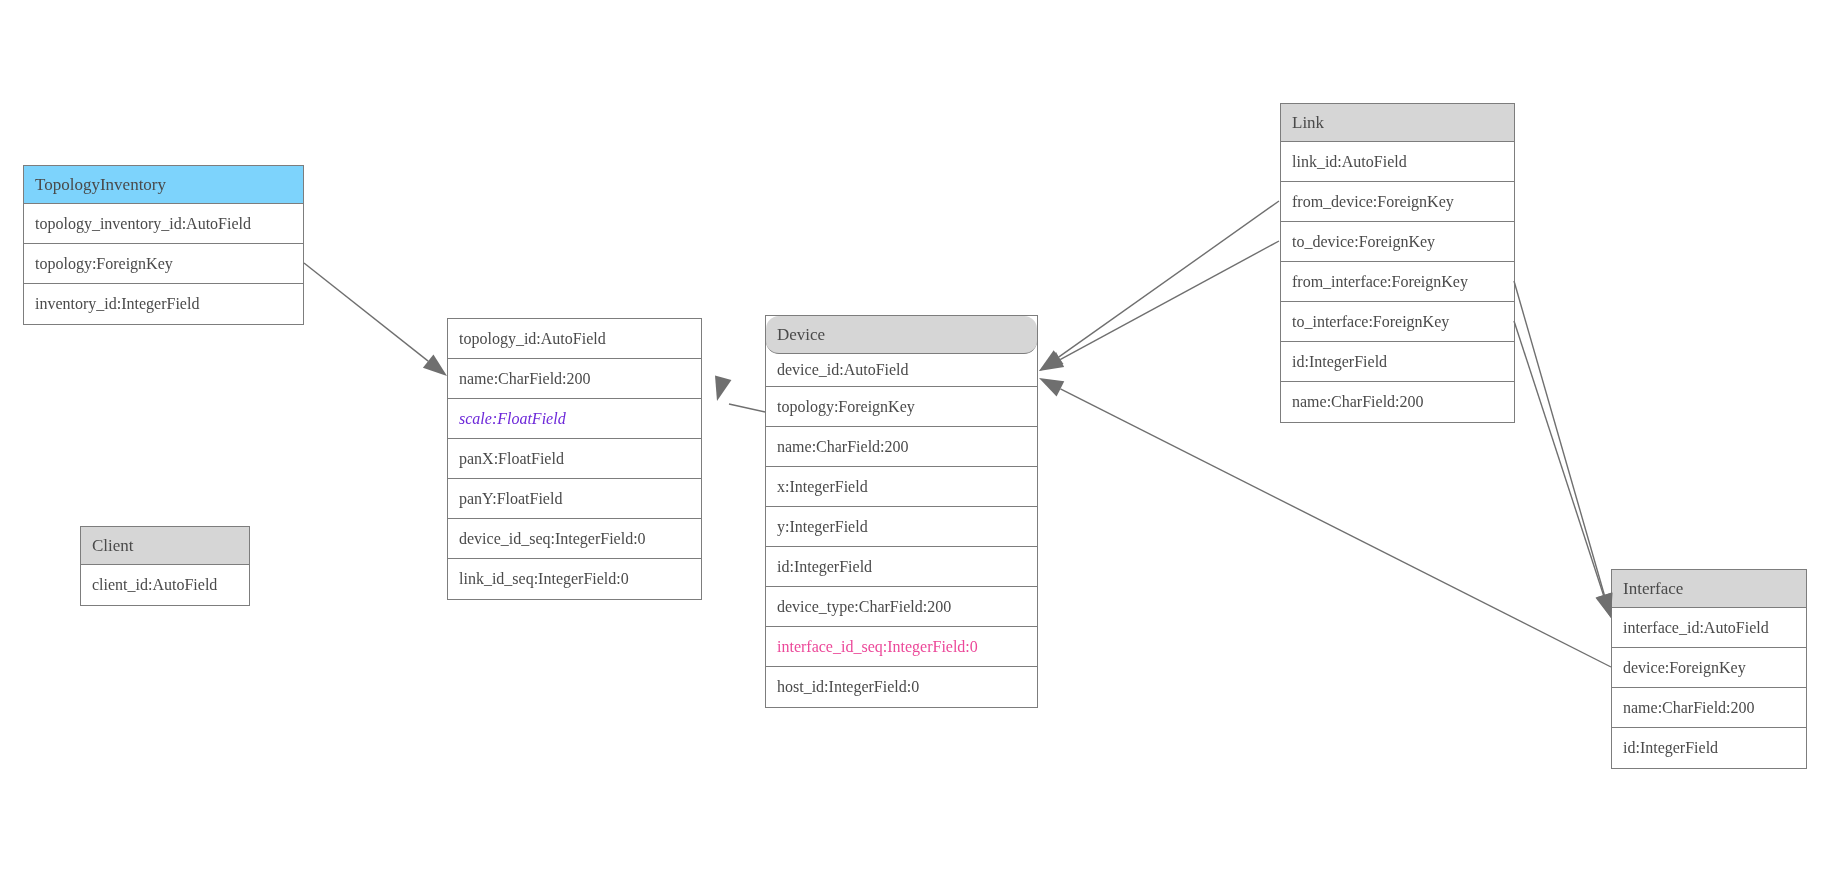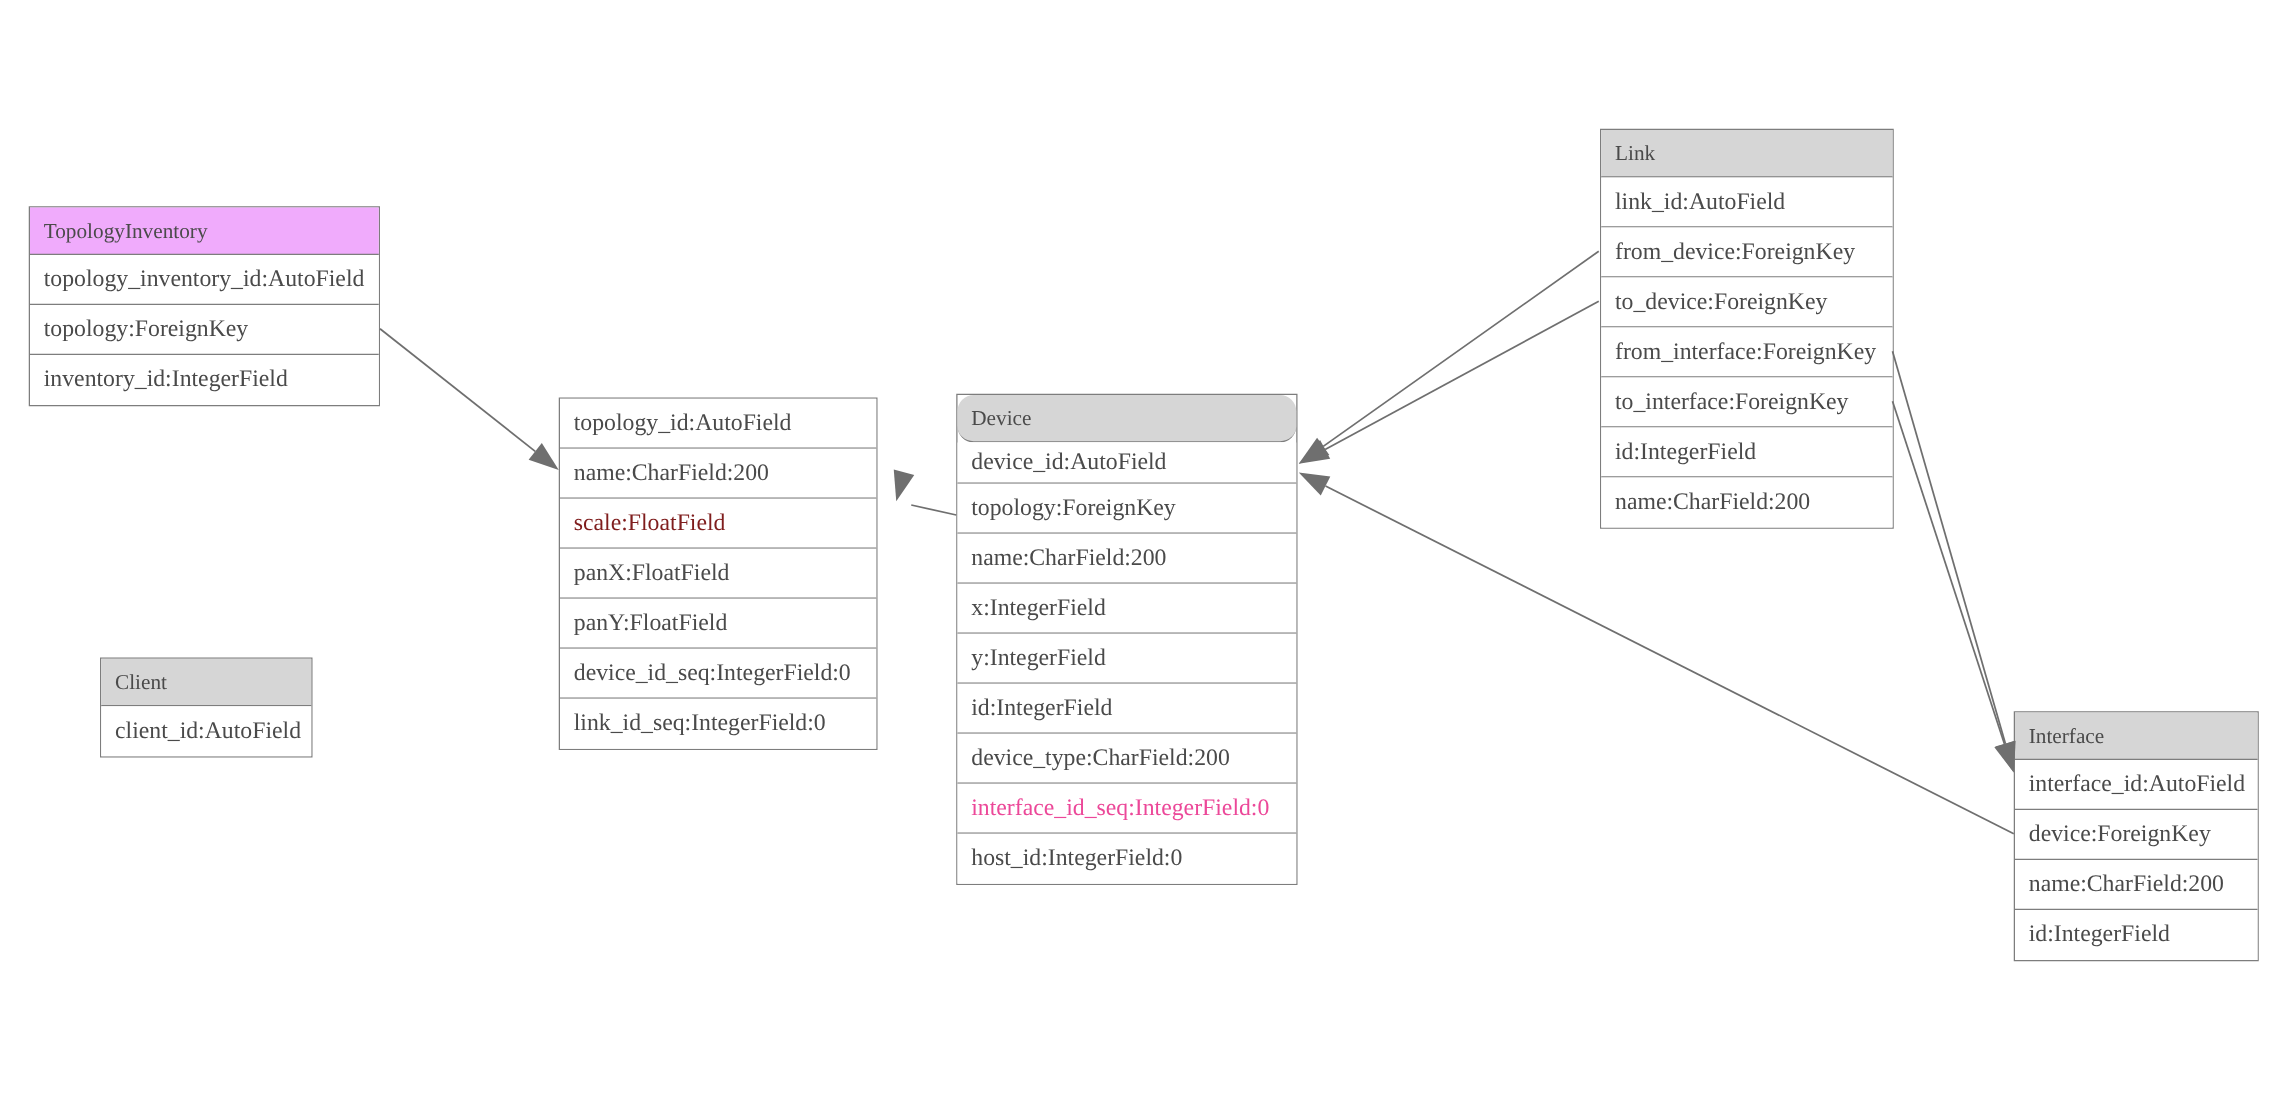--- a/index.html
+++ b/index.html
@@ -41,21 +41,21 @@
     color: #4a4a4a;
     white-space: nowrap;
   }
   .entity-row {
     box-sizing: border-box;
     height: 40px;
     border-bottom: 1.5px solid #7d7d7d;
     display: flex;
     align-items: center;
     padding: 16px 11px;
-    font-size: 19px;
+    font-size: 16px;
     color: #4a4a4a;
     white-space: nowrap;
     background: #ffffff;
   }
   .entity-row:last-child {
     border-bottom: none;
   }
 </style>
 </head>
 <body>
@@ -72,29 +72,29 @@
       <polygon points="1039,371 1056.0546004342862,352.0952227194594 1064.151413959479,367.0431861505845" fill="#6f6f6f"></polygon>
       <line x1="1514" y1="281" x2="1604.361510646729" y2="594.9363823499758" stroke="#6f6f6f" stroke-width="1.4"></line>
       <polygon points="1611,618 1596.1931460623452,597.287513995926 1612.5298752311126,592.5852507040256" fill="#6f6f6f"></polygon>
       <line x1="1514" y1="321" x2="1603.548940641621" y2="595.1859316552722" stroke="#6f6f6f" stroke-width="1.4"></line>
       <polygon points="1611,618 1595.468958102863,597.8248485113647 1611.6289231803787,592.5470147991796" fill="#6f6f6f"></polygon>
       <line x1="1611" y1="667" x2="1060.421124999473" y2="388.82291105742604" stroke="#6f6f6f" stroke-width="1.4"></line>
       <polygon points="1039,378 1064.2542393323115,381.2362626201127 1056.5880106666345,396.40955949473937" fill="#6f6f6f"></polygon>
     </svg>
 
 <div class="entity" style="left: 23px; top: 165px; width: 281px;">
-      <div class="entity-header" style="height: 38px; background: #f0abfc; color: rgb(74, 74, 74);">TopologyInventory</div>
+      <div class="entity-header" style="height: 38px; background: #7dd3fc; color: rgb(74, 74, 74);">TopologyInventory</div>
       <div class="entity-row" style="height: 40px; color: rgb(74, 74, 74);">topology_inventory_id:AutoField</div>
       <div class="entity-row" style="height: 40px; color: rgb(74, 74, 74);">topology:ForeignKey</div>
       <div class="entity-row" style="height: 40px; color: rgb(74, 74, 74);">inventory_id:IntegerField</div>
     </div>
     <div class="entity" style="left: 447px; top: 318px; width: 255px;">
       <div class="entity-row" style="height: 40px; color: rgb(74, 74, 74);">topology_id:AutoField</div>
       <div class="entity-row" style="height: 40px; color: rgb(74, 74, 74);">name:CharField:200</div>
-      <div class="entity-row" style="height: 40px; color: #7f1d1d;">scale:FloatField</div>
+      <div class="entity-row" style="height: 40px; color: #6d28d9; font-style: italic;">scale:FloatField</div>
       <div class="entity-row" style="height: 40px; color: rgb(74, 74, 74);">panX:FloatField</div>
       <div class="entity-row" style="height: 40px; color: rgb(74, 74, 74);">panY:FloatField</div>
       <div class="entity-row" style="height: 40px; color: rgb(74, 74, 74);">device_id_seq:IntegerField:0</div>
       <div class="entity-row" style="height: 40px; color: rgb(74, 74, 74);">link_id_seq:IntegerField:0</div>
     </div>
     <div class="entity" style="left: 80px; top: 526px; width: 170px;">
       <div class="entity-header" style="height: 38px; background: rgb(214, 214, 214); color: rgb(74, 74, 74);">Client</div>
       <div class="entity-row" style="height: 40px; color: rgb(74, 74, 74);">client_id:AutoField</div>
     </div>
     <div class="entity" style="left: 765px; top: 315px; width: 273px;">

